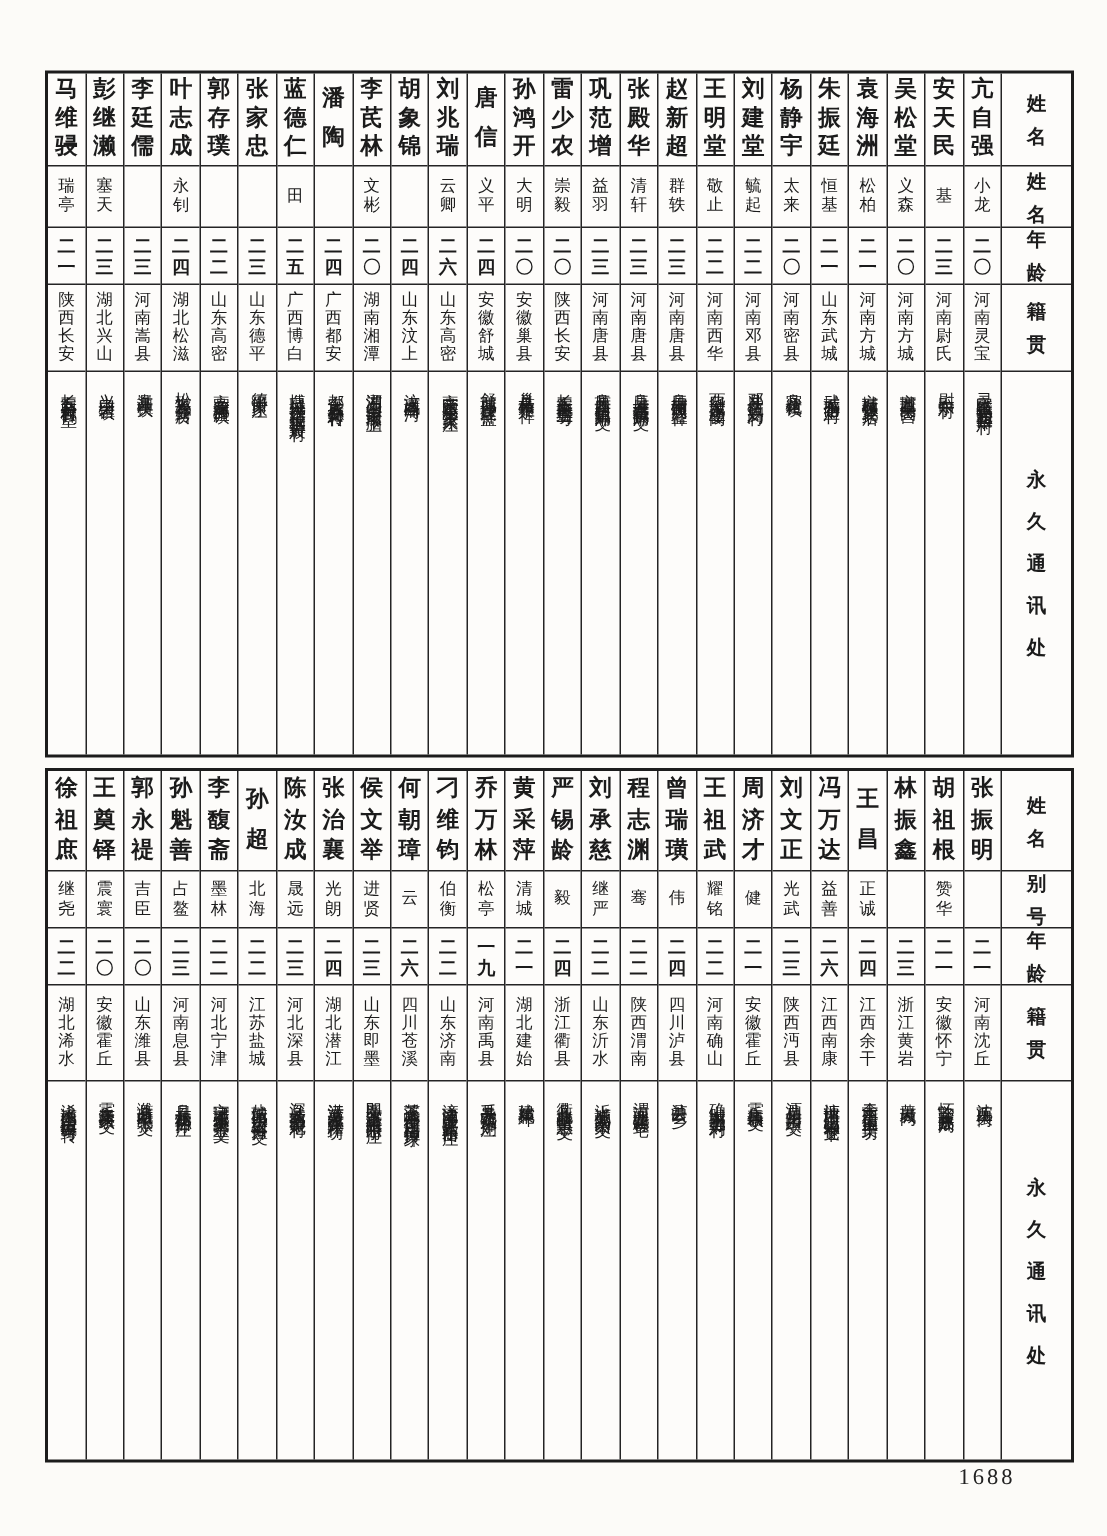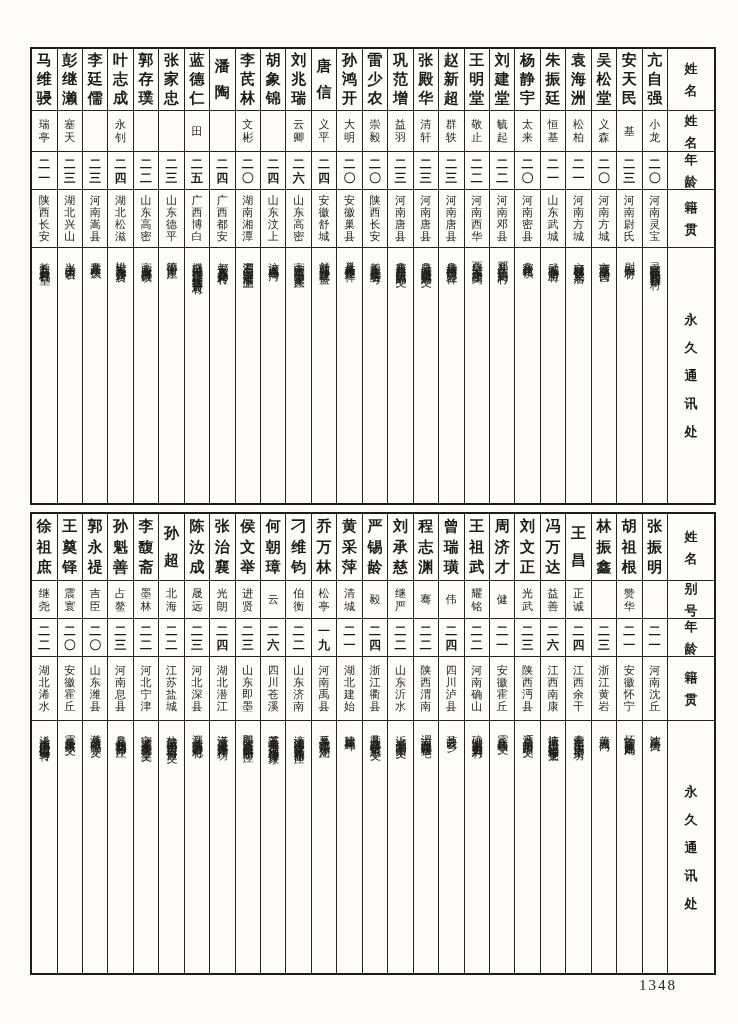--- a/index.html
+++ b/index.html
@@ -1715,14 +1715,14 @@
             <span class="ch">北</span>
             <span class="ch">浠</span>
             <span class="ch">水</span>
           </span>
         </div>
         <div class="cell c-address">
           <span class="addr">浠水城内南门正街慎泰号转</span>
         </div>
       </div>
     </section>
-  <div class="page-number">1348</div>
+  <div class="page-number">1688</div>
 </div>
 
 </body></html>

